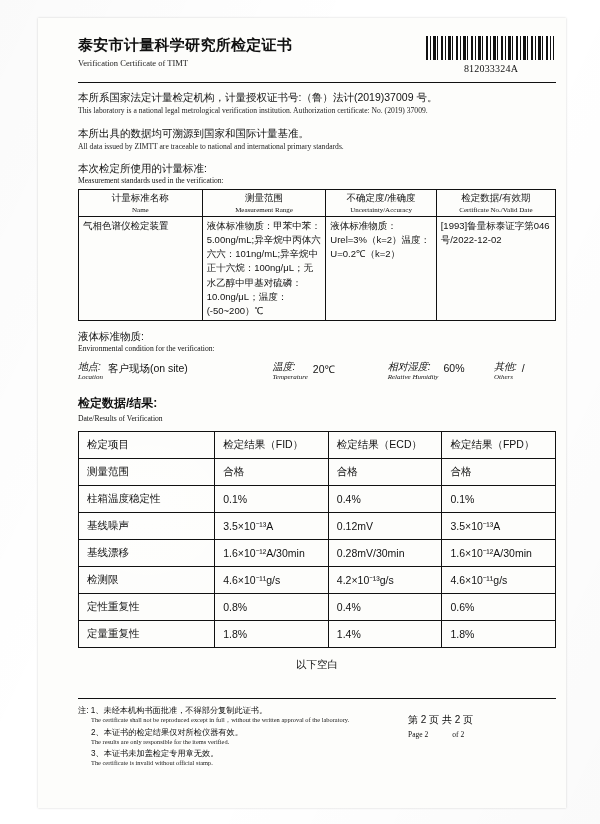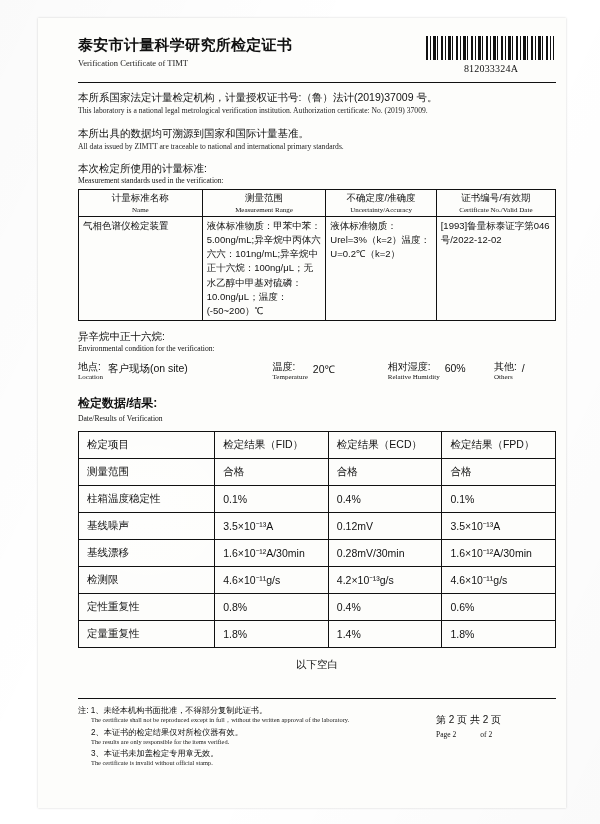--- a/index.html
+++ b/index.html
@@ -145,21 +145,21 @@
   .col3 { width: 23%; }
   .col4 { width: 25%; }
 
   
   .env-row {
     display: flex;
     margin-top: 8px;
     font-size: 10px;
   }
   .env-item { display: flex; align-items: flex-start; }
-  .env-lab { line-height: 1.15; }
+  .env-lab { line-height: 1.15; font-style: italic; }
   .env-lab .zh { font-size: 10px; display: block; }
   .env-lab .en { font-size: 7px; display: block; font-family: "Liberation Serif", serif; }
   .env-val {
     font-size: 10.5px;
     margin-left: 5px;
     padding-top: 1px;
   }
   .env-1 { width: 170px; }
   .env-2 { width: 130px; margin-left: 44px; }
   .env-3 { width: 120px; }
@@ -193,21 +193,21 @@
   }
 
   
   .foot-rule {
     border: 0;
     border-top: 1px solid #111;
     margin: 26px 0 6px 0;
   }
   .foot {
     display: flex;
-    justify-content: space-between;
+    justify-content: flex-start;
     align-items: flex-start;
   }
   .notes { width: 330px; }
   .note-zh { font-size: 8.2px; line-height: 1.35; }
   .note-en { font-size: 6.4px; line-height: 1.35; color: #222; margin-bottom: 2px; font-family: "Liberation Serif", serif; padding-left: 13px; }
   .pager { width: 120px; text-align: left; padding-top: 8px; }
   .pager .zh { font-size: 10px; }
   .pager .en { font-size: 7.5px; margin-top: 3px; font-family: "Liberation Serif", serif; }
   .pg-underline { display: inline-block; min-width: 26px; border-bottom: 0px; }
 </style>
@@ -256,35 +256,35 @@
         </th>
         <th class="col2">
           <span class="th-zh">测量范围</span>
           <span class="th-en">Measurement Range</span>
         </th>
         <th class="col3">
           <span class="th-zh">不确定度/准确度</span>
           <span class="th-en">Uncertainty/Accuracy</span>
         </th>
         <th class="col4">
-          <span class="th-zh">证书编号/有效期</span>
+          <span class="th-zh">检定数据/有效期</span>
           <span class="th-en">Certificate No./Valid Date</span>
         </th>
       </tr>
       <tr>
         <td class="cell-zh">气相色谱仪检定装置</td>
         <td class="cell-zh">液体标准物质：甲苯中苯：5.00ng/mL;异辛烷中丙体六六六：101ng/mL;异辛烷中正十六烷：100ng/μL；无水乙醇中甲基对硫磷：10.0ng/μL；温度：(-50~200）℃</td>
         <td class="cell-zh">液体标准物质：Urel=3%（k=2）温度：U=0.2℃（k=2）</td>
         <td class="cell-zh">[1993]鲁量标泰证字第046号/2022-12-02</td>
       </tr>
     </tbody>
       </table>
 
     <div class="sec-label" style="margin-top:9px">
-      <div class="zh">异辛烷中正十六烷:</div>
+      <div class="zh">液体标准物质:</div>
       <div class="en">Environmental condition for the verification:</div>
     </div>
 
     <div class="env-row">
       <div class="env-item env-1">
         <span class="env-lab">
           <span class="zh">地点:</span>
           <span class="en">Location</span>
         </span>
         <span class="env-val">客户现场(on site)</span>

